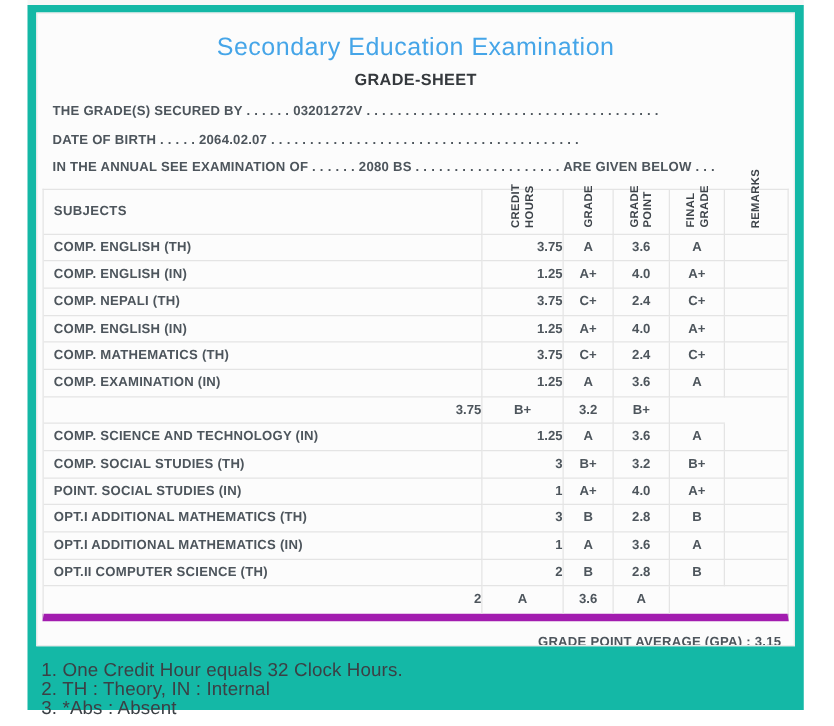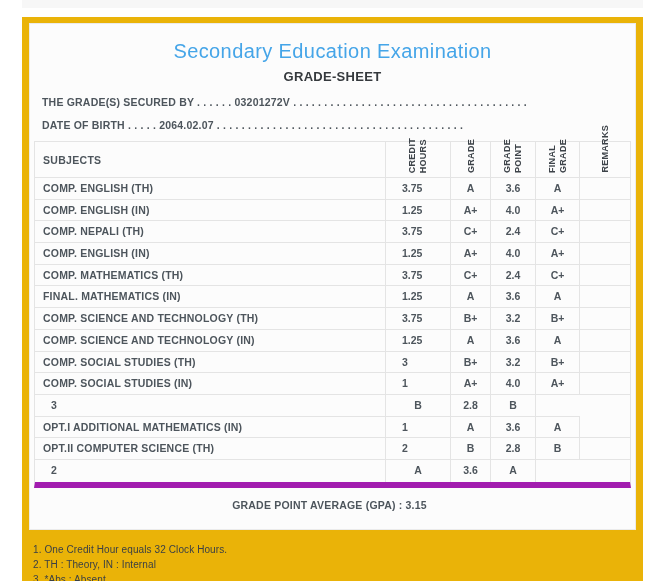--- a/index.html
+++ b/index.html
@@ -1,19 +1,19 @@
 <!DOCTYPE html>
 <html><head>
 <meta charset="utf-8">
 <style>
   * { margin:0; padding:0; box-sizing:border-box; }
   html,body { width:667px; height:581px; background:#ffffff; overflow:hidden;
               font-family:"Liberation Sans", sans-serif; }
   .top-strip { position:absolute; left:22px; top:0; width:621px; height:8px; background:#f7f7f7; }
-  .panel { position:absolute; left:22px; top:17px; width:621px; height:564px; background:#eab308; }
+  .panel { position:absolute; left:22px; top:4px; width:621px; height:564px; background:#14b8a6; }
   .card { margin:6px 7px 0 7px; height:507px; background:#fcfcfc; border:1px solid #ebebeb; overflow:hidden; }
   .title { margin-top:16px; text-align:center; font-size:20px; font-weight:400;
            color:#45a5e8; letter-spacing:0.4px; }
   .subtitle { margin-top:6px; text-align:center; font-size:13px; font-weight:bold;
               color:#35393d; letter-spacing:0.3px; }
   .info { margin:12px 12px 0 12px; }
   .info-line { height:22.5px; line-height:13px; font-size:10.5px; font-weight:bold;
                color:#4d555c; white-space:nowrap; overflow:hidden; letter-spacing:0.2px; }
   .gtable { margin:0 4px; border:1px solid #e4e4e4; }
   .trow { display:grid; grid-template-columns:1fr 65px 40px 45px 44px 50px; }
@@ -21,42 +21,43 @@
                 font-size:10.5px; font-weight:bold; color:#4d555c; overflow:hidden; }
   .trow > div:last-child { border-right:none; }
   .hrow > div { height:36px; position:relative; overflow:visible; }
   .subj-h { display:flex; align-items:center; padding-left:8px; letter-spacing:0.3px; }
   .vtext { position:absolute; bottom:4px; left:50%;
            transform:translateX(-50%) rotate(180deg);
            writing-mode:vertical-rl; white-space:pre-line;
            font-size:9px; line-height:11px; letter-spacing:0.3px; color:#3d4349; }
   .drow > div { height:21.7px; line-height:21.7px; }
   .drow .c-subject { padding-left:8px; letter-spacing:0.2px; white-space:nowrap; }
-  .drow .c-credit { text-align:left; padding-left:16px; }
+  .drow .c-credit { text-align:right; padding-left:16px; }
   .drow .c-grade, .drow .c-point, .drow .c-final { text-align:center; }
   .drow:last-child > div { border-bottom:none; }
   .gtable { border-bottom:6px solid #a21caf; }
-  .gpa-row { height:32px; line-height:34px; margin:0 4px; text-align:center; padding-right:6px;
+  .gpa-row { height:32px; line-height:34px; margin:0 4px; text-align:right; padding-right:6px;
              font-size:10.5px; font-weight:bold; color:#4d555c; letter-spacing:0.2px; }
   .footnotes { margin:12px 0 0 11px; }
-  .footnote { font-size:10px; line-height:15px; color:#3b4045; letter-spacing:0.1px; }
+  .footnote { font-size:15px; line-height:15px; color:#3b4045; letter-spacing:0.1px; }
 </style>
 </head>
 <body>
 
 <div class="top-strip"></div>
 
 <div class="panel">
   <div class="card">
     <div class="title">Secondary Education Examination</div>
     <div class="subtitle">GRADE-SHEET</div>
 
     <div class="info">
       <div class="info-line">THE GRADE(S) SECURED BY . . . . . . 03201272V . . . . . . . . . . . . . . . . . . . . . . . . . . . . . . . . . . . . . .</div>
       <div class="info-line">DATE OF BIRTH . . . . . 2064.02.07 . . . . . . . . . . . . . . . . . . . . . . . . . . . . . . . . . . . . . . . .</div>
+      <div class="info-line">IN THE ANNUAL SEE EXAMINATION OF . . . . . . 2080 BS . . . . . . . . . . . . . . . . . . . ARE GIVEN BELOW . . .</div>
     </div>
 
     <div class="gtable">
       <div class="trow hrow">
         <div class="subj-h">SUBJECTS</div>
         <div>
             <span class="vtext">CREDIT
 HOURS</span>
           </div>
         <div>
@@ -114,30 +115,29 @@
   <div class="trow drow">
     <div class="c-subject">COMP. MATHEMATICS (TH)</div>
     <div class="c-credit">3.75</div>
     <div class="c-grade">C+</div>
     <div class="c-point">2.4</div>
     <div class="c-final">C+</div>
     <div class="c-remarks"></div>
   </div>
 
   <div class="trow drow">
-    <div class="c-subject">FINAL. MATHEMATICS (IN)</div>
-    <div class="c-credit">1.25</div>
-    <div class="c-grade">A</div>
-    <div class="c-point">3.6</div>
-    <div class="c-final">A</div>
-    <div class="c-remarks"></div>
-  </div>
-
-  <div class="trow drow">
-    <div class="c-subject">COMP. SCIENCE AND TECHNOLOGY (TH)</div>
+    <div class="c-subject">COMP. EXAMINATION (IN)</div>
+    <div class="c-credit">1.25</div>
+    <div class="c-grade">A</div>
+    <div class="c-point">3.6</div>
+    <div class="c-final">A</div>
+    <div class="c-remarks"></div>
+  </div>
+
+  <div class="trow drow">
     <div class="c-credit">3.75</div>
     <div class="c-grade">B+</div>
     <div class="c-point">3.2</div>
     <div class="c-final">B+</div>
     <div class="c-remarks"></div>
   </div>
 
   <div class="trow drow">
     <div class="c-subject">COMP. SCIENCE AND TECHNOLOGY (IN)</div>
     <div class="c-credit">1.25</div>
@@ -150,29 +150,30 @@
   <div class="trow drow">
     <div class="c-subject">COMP. SOCIAL STUDIES (TH)</div>
     <div class="c-credit">3</div>
     <div class="c-grade">B+</div>
     <div class="c-point">3.2</div>
     <div class="c-final">B+</div>
     <div class="c-remarks"></div>
   </div>
 
   <div class="trow drow">
-    <div class="c-subject">COMP. SOCIAL STUDIES (IN)</div>
+    <div class="c-subject">POINT. SOCIAL STUDIES (IN)</div>
     <div class="c-credit">1</div>
     <div class="c-grade">A+</div>
     <div class="c-point">4.0</div>
     <div class="c-final">A+</div>
     <div class="c-remarks"></div>
   </div>
 
   <div class="trow drow">
+    <div class="c-subject">OPT.I ADDITIONAL MATHEMATICS (TH)</div>
     <div class="c-credit">3</div>
     <div class="c-grade">B</div>
     <div class="c-point">2.8</div>
     <div class="c-final">B</div>
     <div class="c-remarks"></div>
   </div>
 
   <div class="trow drow">
     <div class="c-subject">OPT.I ADDITIONAL MATHEMATICS (IN)</div>
     <div class="c-credit">1</div>

